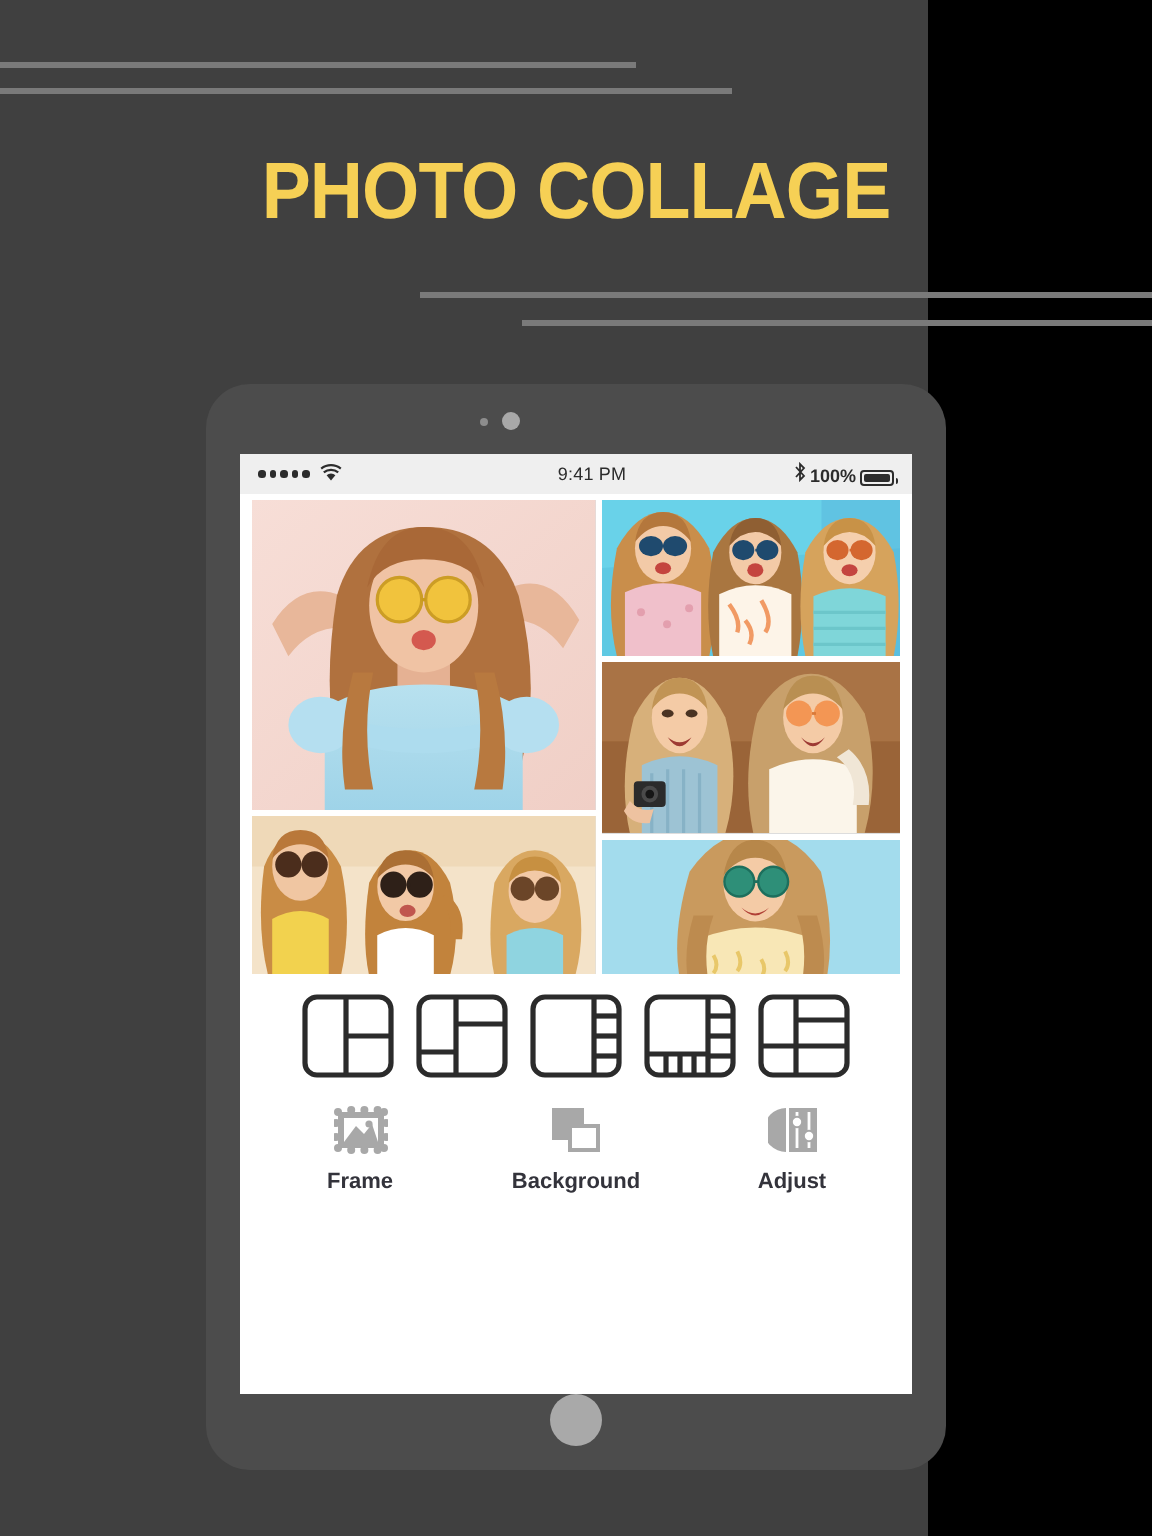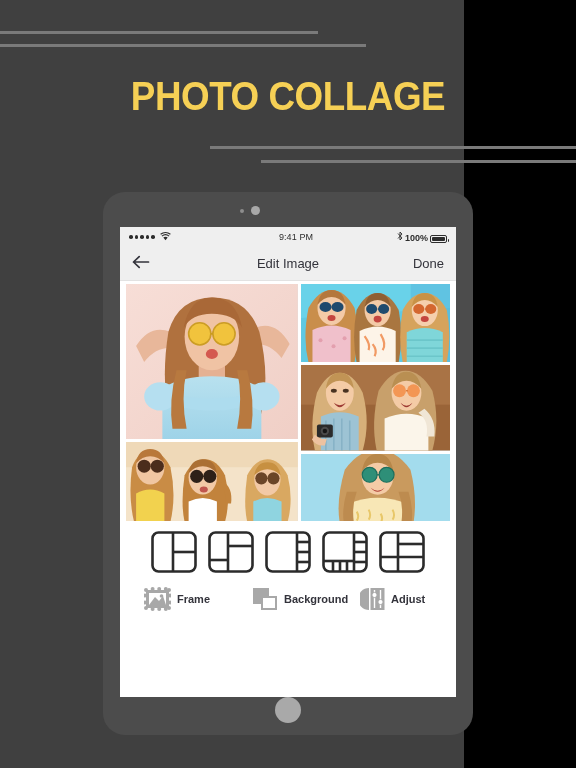--- a/index.html
+++ b/index.html
@@ -146,21 +146,21 @@
   .tmpl { width:48px; height:44px; }
   .tmpl svg { width:100%; height:100%; display:block; }
 
   
   .toolbar {
     flex:1;
     display:flex; align-items:flex-start; justify-content:space-around;
     padding:6px 6px 0 6px;
     background:#fff;
   }
-  .tool { width:72px; display:flex; flex-direction:row; align-items:center; gap:6px; }
+  .tool { width:72px; display:flex; flex-direction:column; align-items:center; gap:6px; }
   .tool-icon { height:28px; display:flex; align-items:center; justify-content:center; }
   .tool-label { font-size:11px; color:#33333b; font-weight:bold; }
 </style>
 </head>
 <body>
 
 <div class="page">
 
   <div class="rule rule-top-1"></div>
   <div class="rule rule-top-2"></div>
@@ -200,29 +200,20 @@
               <path d="M1 2.5 L5 7 L3 9 L3 1 L5 3 L1 7.5" stroke="#2c2c2c" stroke-width="0.9" fill="none"></path>
             </svg>
           </span>
           <span>100%</span>
           <span class="battery">
               <i></i>
             </span>
         </div>
       </div>
 
-      <div class="navbar">
-        <span class="back-arrow">
-          <svg width="18" height="14" viewBox="0 0 18 14">
-            <path d="M1.5 7 H16.5 M1.5 7 L7.2 1.6 M1.5 7 L7.2 12.4" stroke="#33333b" stroke-width="1.7" fill="none" stroke-linecap="round" stroke-linejoin="round"></path>
-          </svg>
-        </span>
-        <span class="nav-title">Edit Image</span>
-        <span class="nav-done">Done</span>
-      </div>
 
       <div class="collage">
         <div class="col-left">
 
           <div class="ph ph-1">
             <svg viewBox="0 0 170 155" preserveAspectRatio="xMidYMid slice">
               <defs>
                 <linearGradient id="g1" x1="0" y1="0" x2="1" y2="1">
                   <stop offset="0" stop-color="#f7ded7"></stop>
                     <stop offset="1" stop-color="#f0cfc6"></stop>

